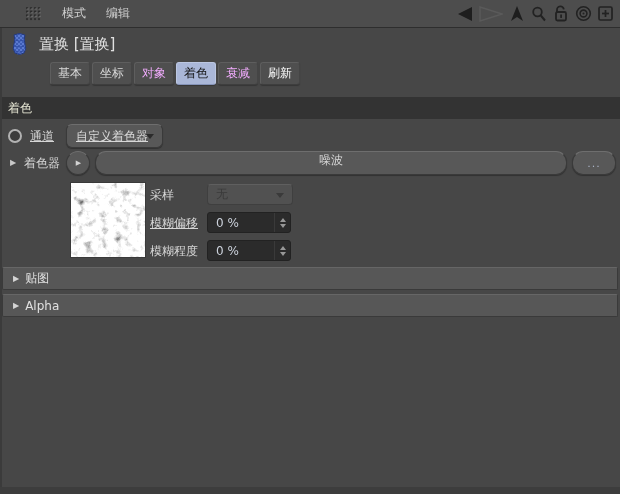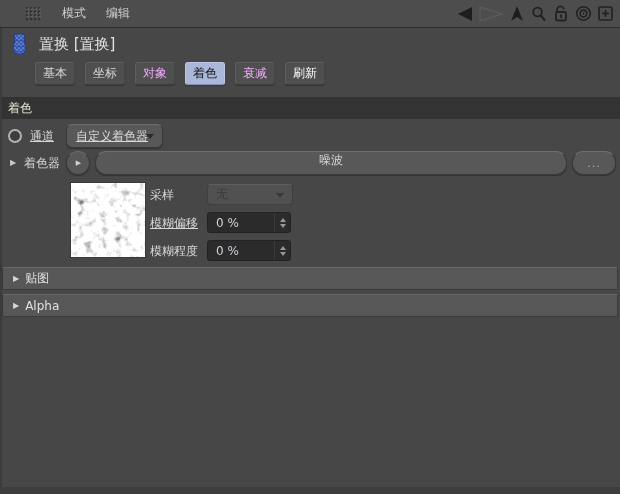--- a/index.html
+++ b/index.html
@@ -19,21 +19,21 @@
   .drag-grip{margin:0 10px 0 8px;display:flex;align-items:center;}
   .menu-item{padding:0 10px;color:#cfcfcf;cursor:default;line-height:27px;}
   .menubar-icons{position:absolute;right:6px;top:0;height:27px;display:flex;align-items:center;gap:4px;}
   .mb-icon{display:flex;align-items:center;justify-content:center;width:18px;height:22px;}
   .mb-icon.wide{width:26px;}
   
   .title-row{position:absolute;top:28px;left:0;right:0;height:32px;display:flex;align-items:center;}
   .title-icon{margin:0 10px 0 10px;display:flex;}
   .title-label{color:#e0e0e0;font-size:15px;}
   
-  .tabs{position:absolute;top:62px;left:3px;display:flex;gap:10px;padding-left:32px;}
+  .tabs{position:absolute;top:62px;left:18px;display:flex;gap:2px;padding-left:32px;}
   .tab{
     padding:3px 7px;background:#4f4f4f;color:#d8d8d8;
     border:1px solid #5e5e5e;border-bottom-color:#3e3e3e;border-right-color:#454545;
     border-radius:3px;line-height:15px;cursor:default;box-shadow:0 1px 1px rgba(0,0,0,.25);
   }
   .tab.modified{color:#f0abfc;}
   .tab.dim{color:#ffffff;}
   .tab.selected{background:#aab7d8;color:#141414;border-color:#bcc7e2;border-bottom-color:#8593b8;}
   
   .section-header{

